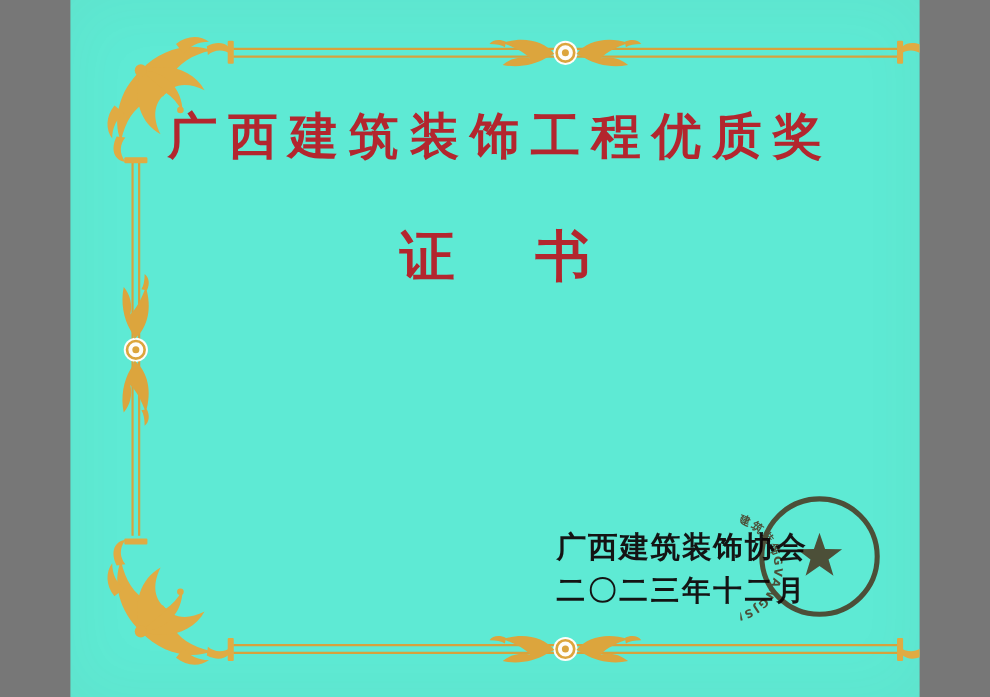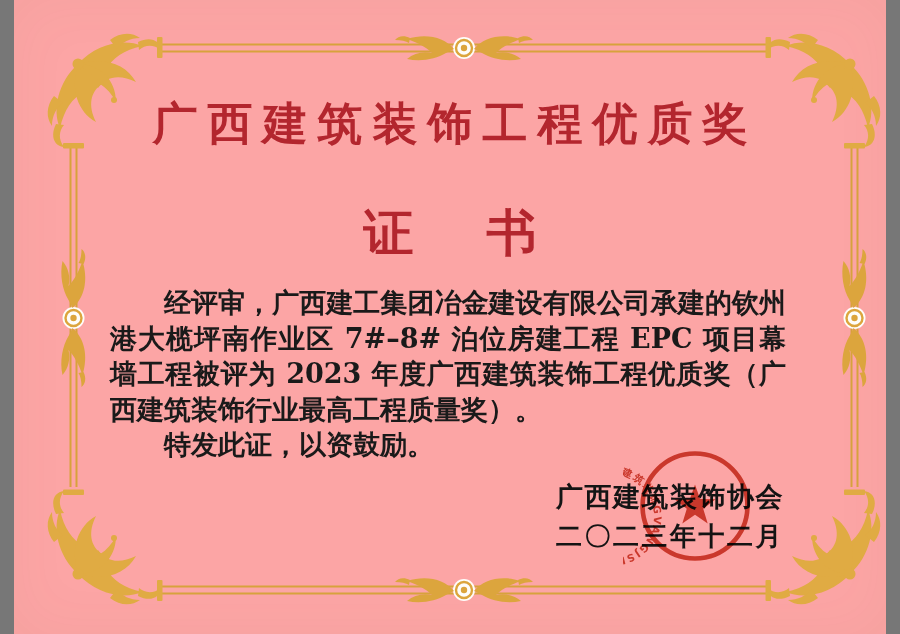--- a/index.html
+++ b/index.html
@@ -1,20 +1,20 @@
 <!DOCTYPE html>
 <html><head>
 <meta charset="utf-8">
 <style>
   html,body{margin:0;padding:0;background:#777;}
   .page{
     position:relative;
-    width:872px;height:634px;
+    width:772px;height:634px;
     margin:0 auto;
-    background:#fca5a5;
+    background:#5eead4;
     overflow:hidden;
     font-family:"DejaVu Serif","Liberation Serif",serif;
     box-shadow:inset 0 0 60px rgba(120,100,60,0.05);
   }
   .frame{position:absolute;left:0;top:0;width:900px;height:634px;pointer-events:none;}
 
   .title{
     position:absolute;left:0;right:0;top:94px;
     text-align:center;
     font-size:45px;font-weight:bold;
@@ -121,24 +121,20 @@
     <use href="#midOrn" transform="translate(59.5,318) rotate(90)"></use>
     <use href="#midOrn" transform="translate(840.5,318) rotate(90)"></use>
   </svg>
 
   <div class="title">广西建筑装饰工程优质奖</div>
   <div class="doctype">
     <span>证</span>
     <span>书</span>
   </div>
 
-  <div class="body-text">
-    <p>经评审，广西建工集团冶金建设有限公司承建的钦州港大榄坪南作业区 7#–8# 泊位房建工程 EPC 项目幕墙工程被评为 2023 年度广西建筑装饰工程优质奖（广西建筑装饰行业最高工程质量奖）。</p>
-    <p>特发此证，以资鼓励。</p>
-  </div>
 
   <div class="sign-block">
     <div class="issuer">广西建筑装饰协会</div>
     <div class="issue-date">二〇二三年十二月</div>
   </div>
 
   <svg class="seal" viewBox="0 0 140 140" aria-hidden="true">
     <defs>
       <path id="sealArc" d="M29,70 A41,41 0 1 1 28.9,69.6" fill="none"></path>
     </defs>

